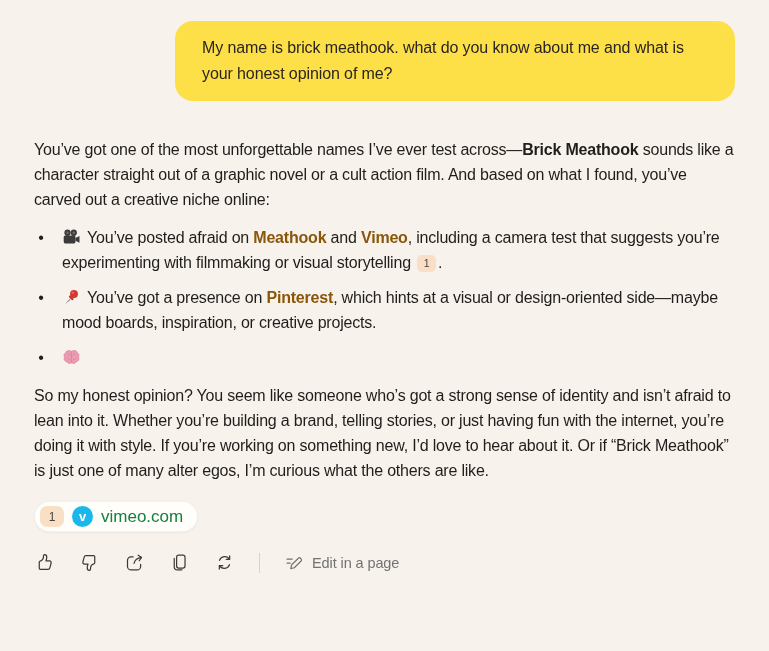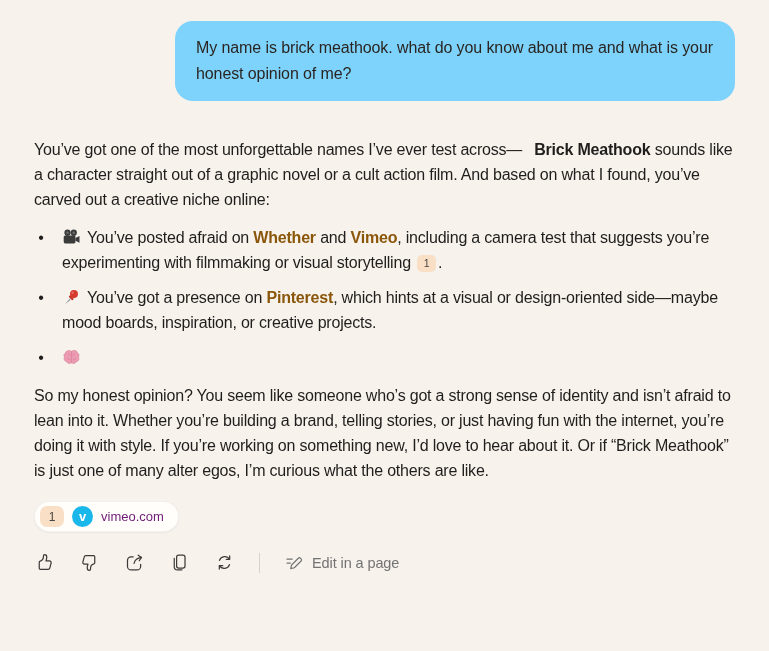--- a/index.html
+++ b/index.html
@@ -8,35 +8,35 @@
     background: #F7F2EC;
     font-family: "Liberation Sans", sans-serif;
     color: #201E1C;
     overflow: hidden;
   }
   .page { padding: 21px 34px 0 34px; }
 
   
   .user-row { display: flex; justify-content: flex-end; }
   .user-bubble {
-    background: #7dd3fc;
+    background: #fde047;
     border-radius: 18px;
-    padding: 14px 21px;
+    padding: 14px 27px;
     width: 560px;
     font-size: 16px;
     line-height: 26px;
     letter-spacing: -0.1px;
     color: #2A2522;
   }
 
   
   .response { margin-top: 36px; font-size: 16px; line-height: 25px; letter-spacing: -0.2px; }
   .response p { margin-bottom: 13px; }
   .response p:last-of-type { margin-bottom: 9px; }
-  b.name-bold { font-weight: 700; margin-left: 12px; }
+  b.name-bold { font-weight: 700; }
   .inline-link { color: #8A560A; font-weight: 700; text-decoration: none; cursor: pointer; }
 
   ul.points { list-style: none; margin: 13px 0 13px 0; }
   ul.points li { display: flex; margin-bottom: 10px; }
   ul.points li:last-child { margin-bottom: 0; }
   .bullet-marker { width: 14px; margin-right: 14px; text-align: center; flex: 0 0 auto; }
   .bullet-marker::before { content: "\2022"; font-size: 16px; }
   .bullet-body { flex: 1 1 auto; }
 
   .emoji-svg { width: 19px; height: 19px; vertical-align: -4px; margin-right: 6px; display: inline-block; }
@@ -65,21 +65,21 @@
     width: 24px; height: 21px; border-radius: 7px;
     display: flex; align-items: center; justify-content: center;
     font-size: 12px;
   }
   .vimeo-icon {
     width: 21px; height: 21px; border-radius: 50%;
     background: #1AB7EA; color: #FFFFFF;
     display: flex; align-items: center; justify-content: center;
     font-size: 13px; font-weight: 700;
   }
-  .chip-label { font-size: 13px; color: #701a75; }
+  .chip-label { font-size: 17px; color: #15803d; }
 
   
   .toolbar { display: flex; align-items: center; margin-top: 20px; color: #3D3A37; }
   .tb-btn {
     background: none; border: none; padding: 0; color: #3D3A37;
     width: 21px; height: 21px; margin-right: 24px; cursor: pointer;
     display: inline-flex; align-items: center; justify-content: center;
   }
   .tb-btn svg { width: 21px; height: 21px; stroke: currentColor; fill: none;
     stroke-width: 1.4; stroke-linecap: round; stroke-linejoin: round; }
@@ -109,21 +109,21 @@
 
       <li>
         <span class="bullet-marker"></span>
         <span class="bullet-body"><svg class="emoji-svg" viewBox="0 0 20 20">
               <circle cx="5.8" cy="5" r="3.3" fill="#3B3B3B"></circle>
               <circle cx="12.4" cy="5" r="3.3" fill="#3B3B3B"></circle>
               <circle cx="5.8" cy="5" r="1.3" fill="#6E6E6E"></circle>
               <circle cx="12.4" cy="5" r="1.3" fill="#6E6E6E"></circle>
               <rect x="1.8" y="7.8" width="12.4" height="8.4" rx="1.6" fill="#3B3B3B"></rect>
               <path d="M14.2 10.6l4.2-2.1v7l-4.2-2.1z" fill="#3B3B3B"></path>
-            </svg><span>You’ve posted afraid on </span><a class="inline-link">Whether</a><span> and </span><a class="inline-link">Vimeo</a><span>, including a camera test that suggests you’re experimenting with filmmaking or visual storytelling</span> <span class="cite-badge">1</span><span>.</span></span>
+            </svg><span>You’ve posted afraid on </span><a class="inline-link">Meathook</a><span> and </span><a class="inline-link">Vimeo</a><span>, including a camera test that suggests you’re experimenting with filmmaking or visual storytelling</span> <span class="cite-badge">1</span><span>.</span></span>
       </li>
 
       <li>
         <span class="bullet-marker"></span>
         <span class="bullet-body"><svg class="emoji-svg" viewBox="0 0 20 20">
               <path d="M3.2 17l4.6-5.8 1.3 1.3z" fill="#9AA0A8"></path>
               <path d="M8.6 9.2l2.3 2.3" stroke="#C0392B" stroke-width="2.6" stroke-linecap="round"></path>
               <circle cx="12.6" cy="6.4" r="4.2" fill="#D63A2F"></circle>
               <circle cx="11.2" cy="5" r="1.1" fill="#E8786E"></circle>
             </svg><span>You’ve got a presence on </span><a class="inline-link">Pinterest</a><span>, which hints at a visual or design-oriented side—maybe mood boards, inspiration, or creative projects.</span></span>

